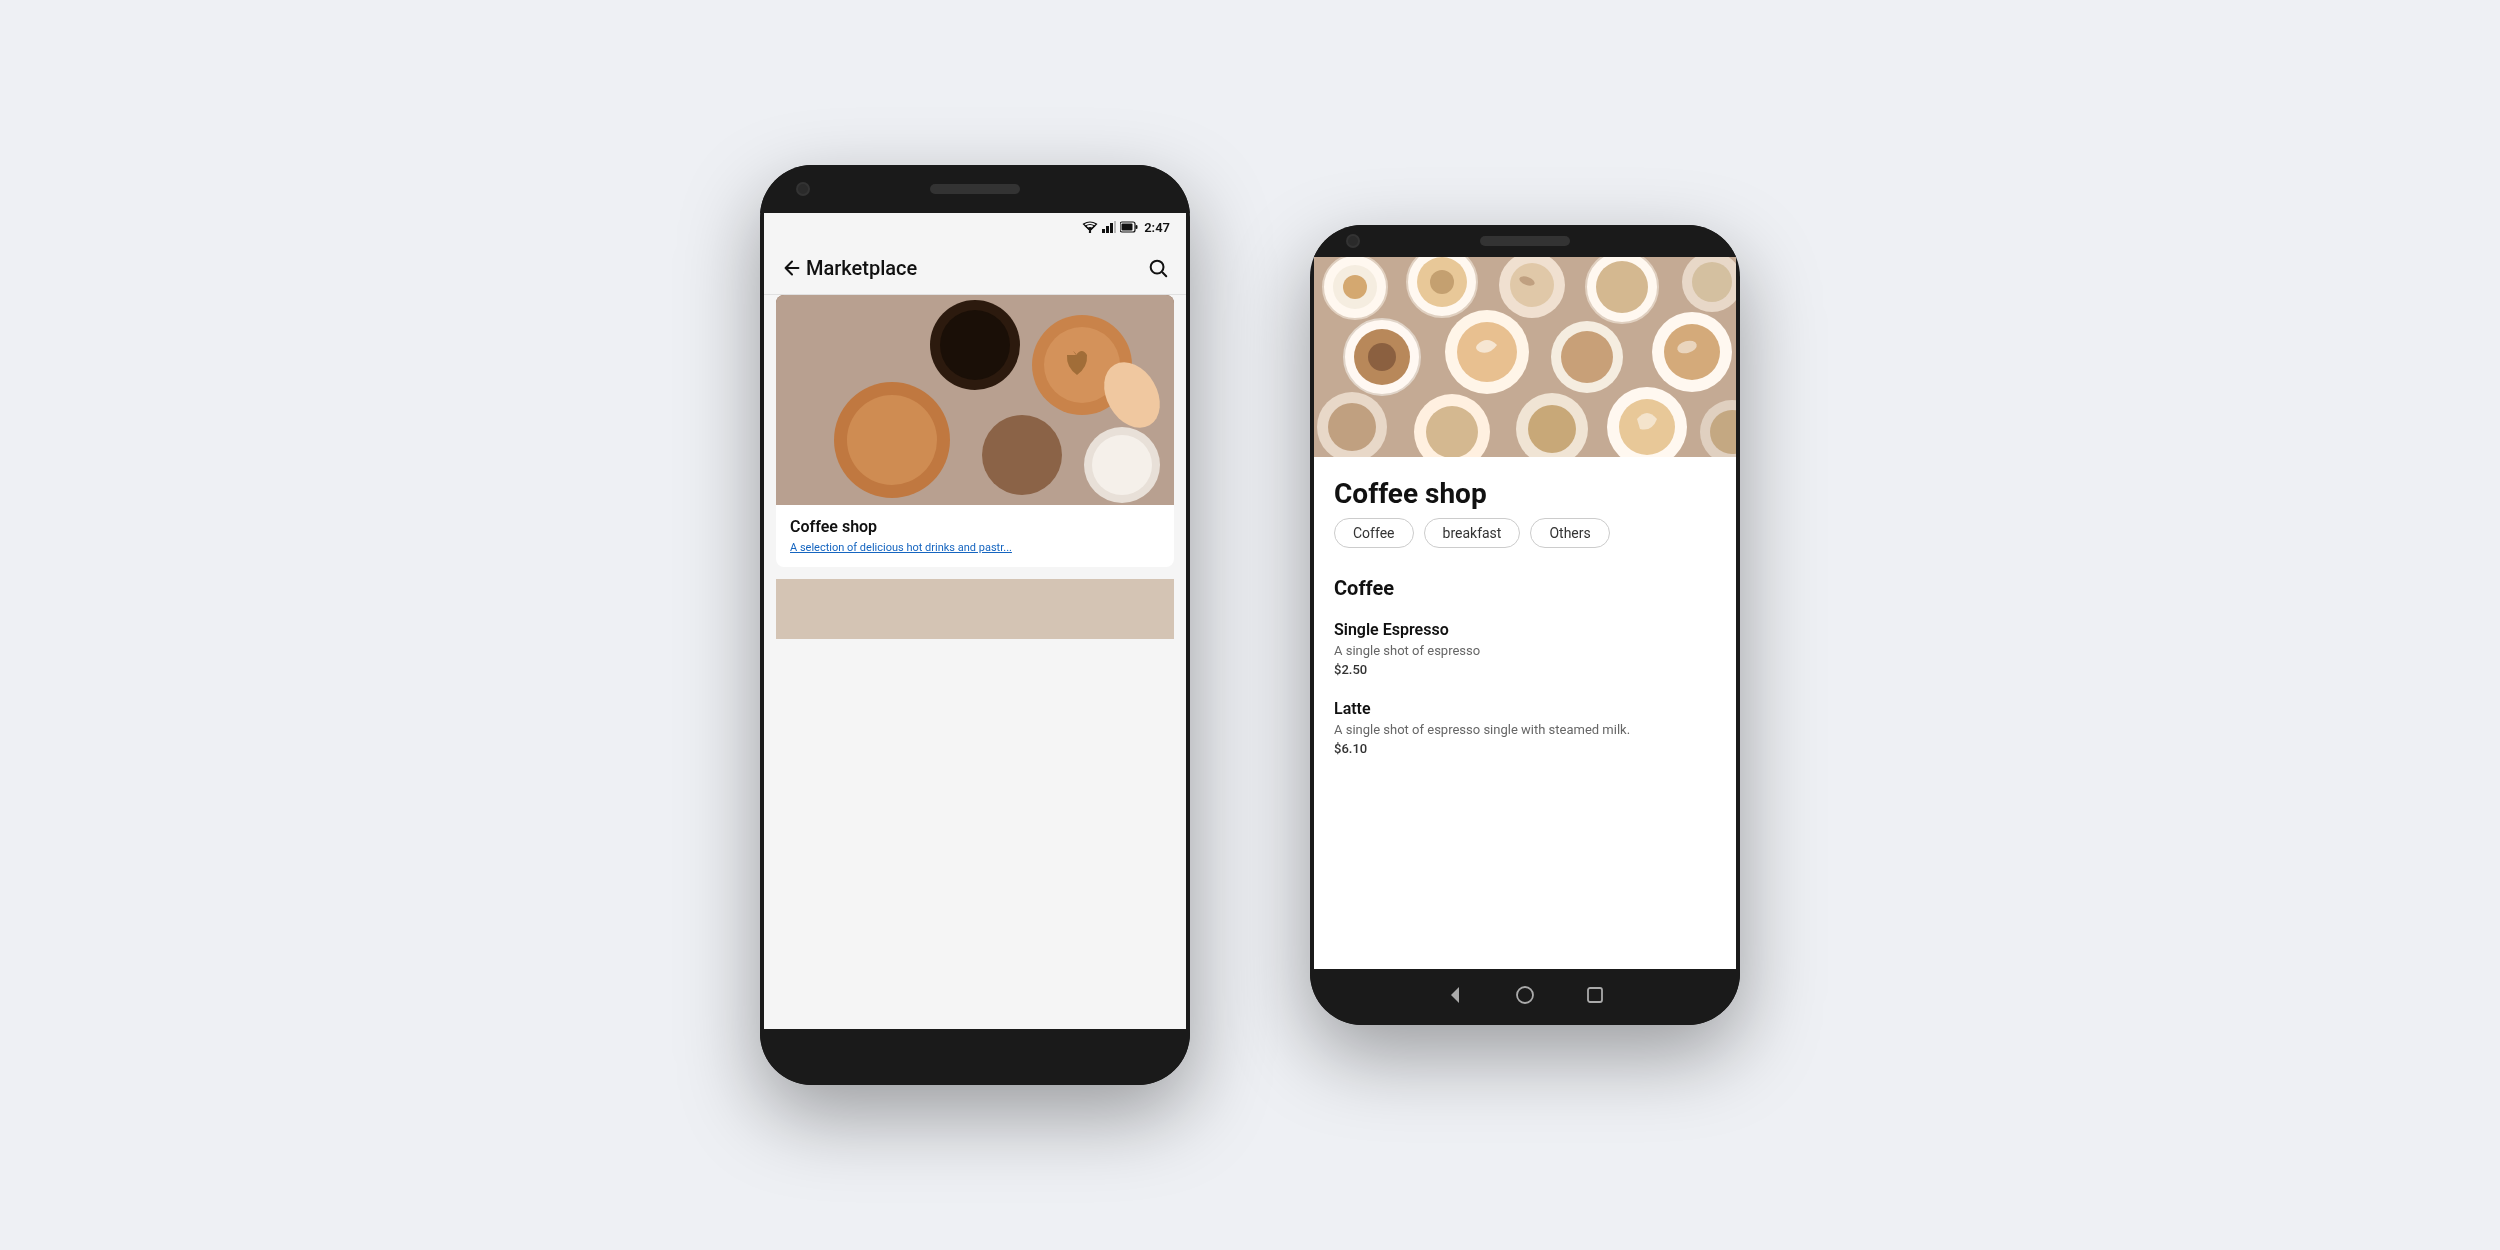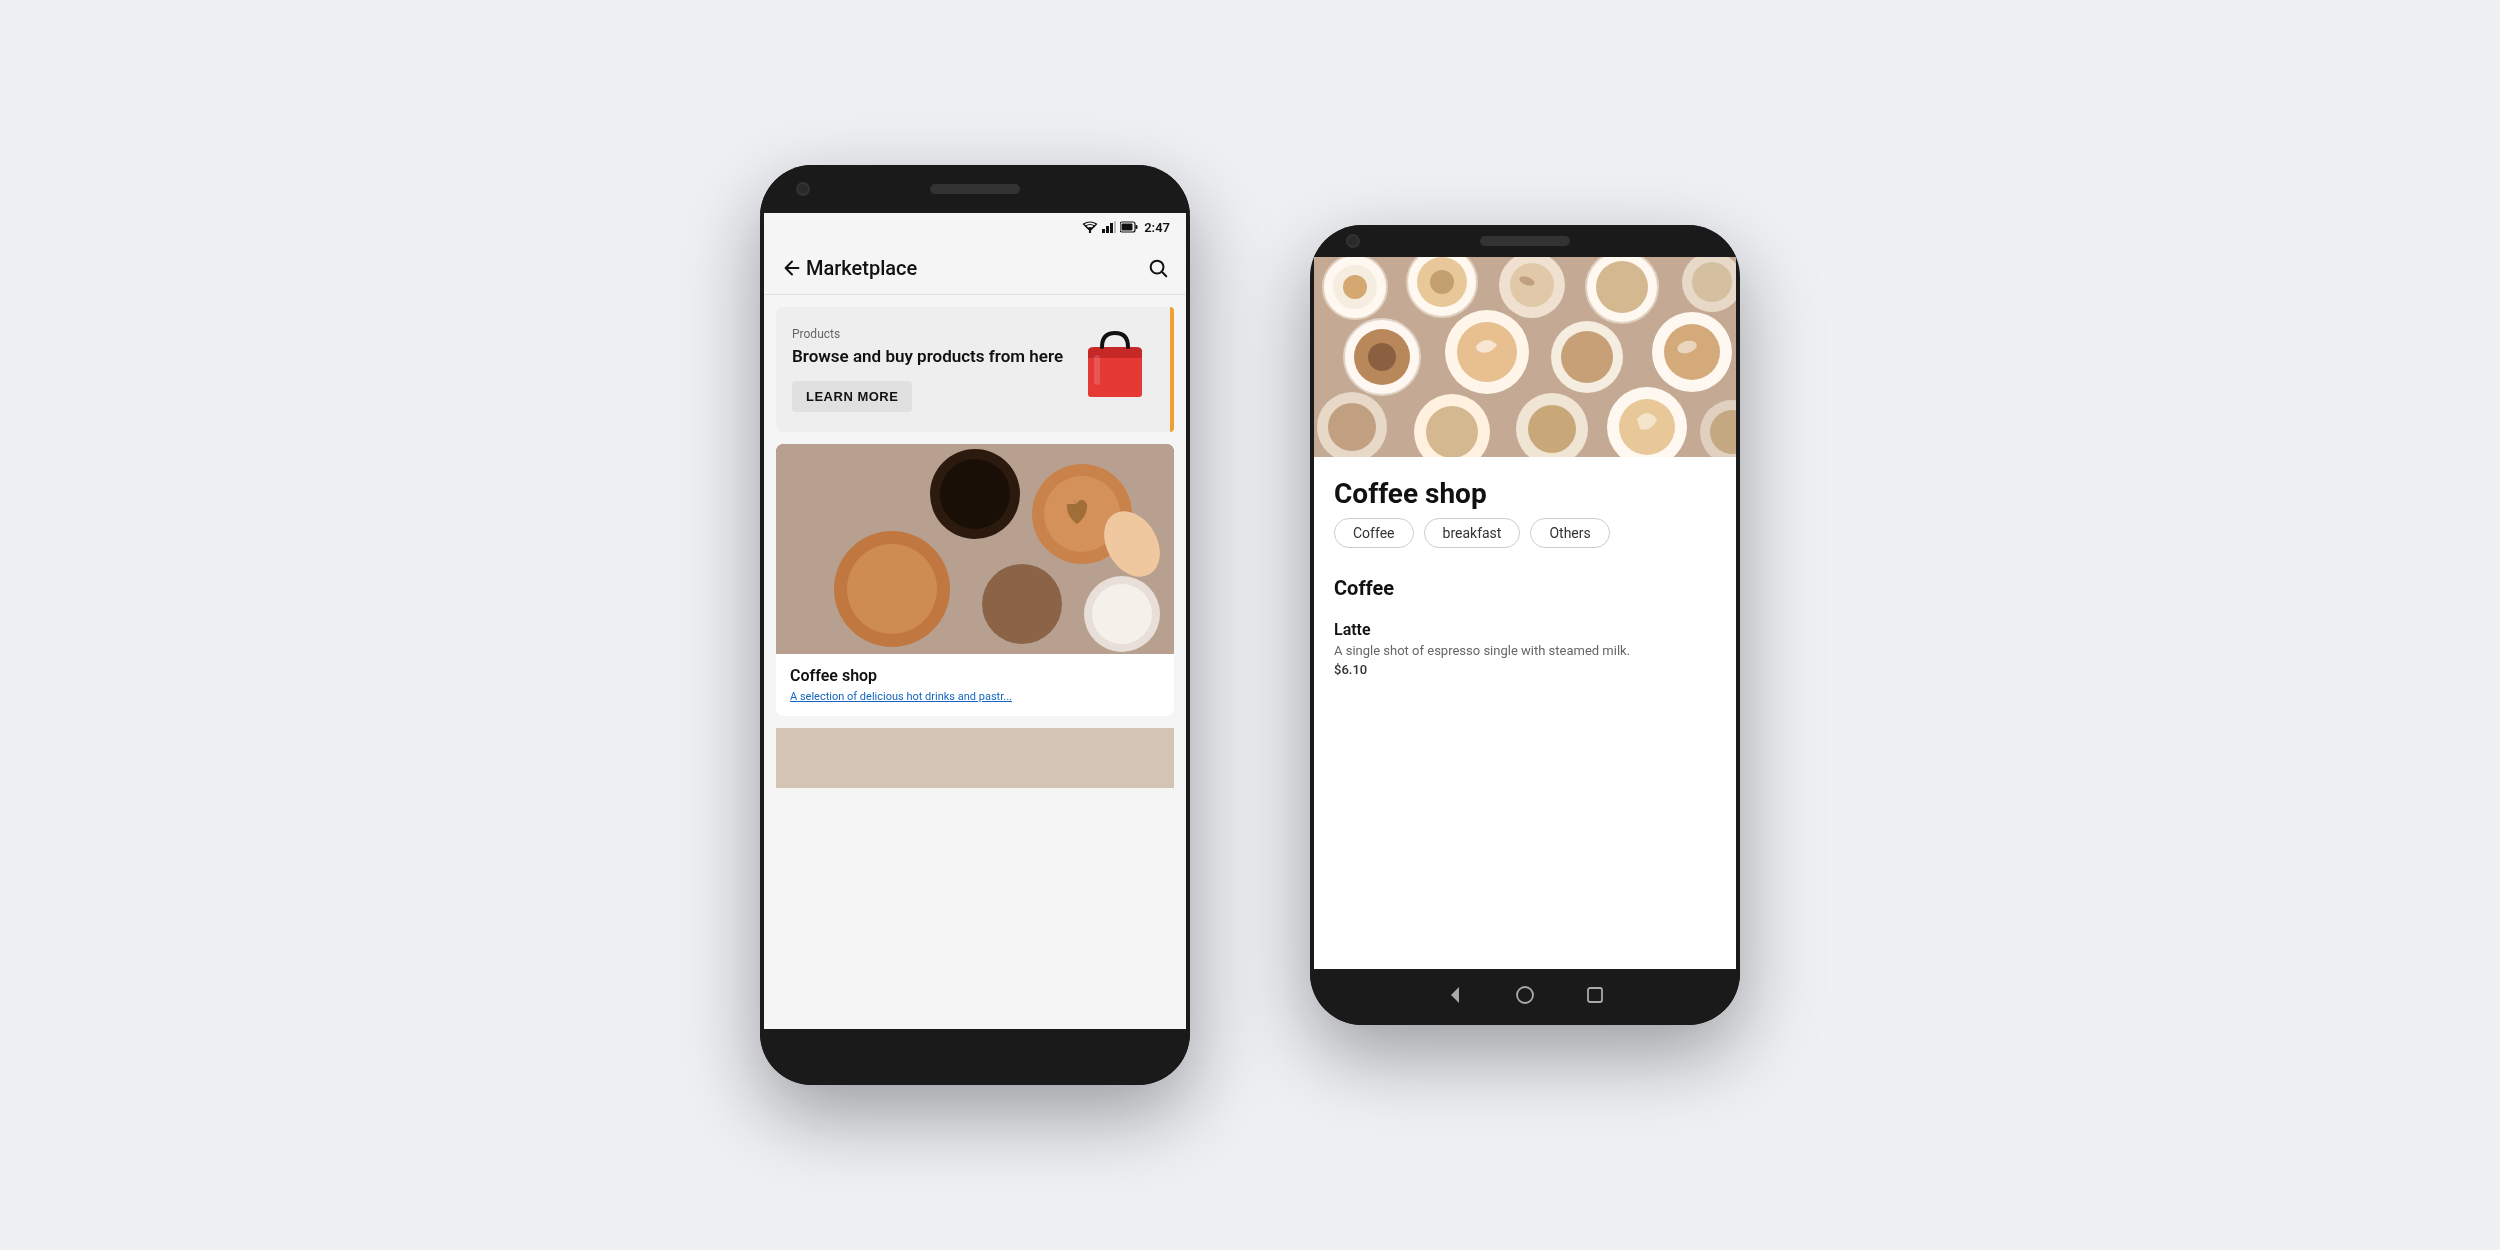--- a/index.html
+++ b/index.html
@@ -402,41 +402,20 @@
         <div class="app-bar-icon">
           <svg width="22" height="22" viewBox="0 0 24 24" fill="none" stroke="#111" stroke-width="2.2" stroke-linecap="round">
             <circle cx="11" cy="11" r="7"></circle>
             <path d="M21 21l-4-4"></path>
           </svg>
         </div>
       </div>
 
       <div class="screen-content">
 
-        <div class="products-banner">
-          <div class="products-banner-left">
-            <div class="products-label">Products</div>
-            <div class="products-title">Browse and buy products from here</div>
-            <button class="learn-more-btn">LEARN MORE</button>
-          </div>
-
-          <div class="shopping-bag-icon">
-            <svg width="70" height="80" viewBox="0 0 70 80">
-
-              <rect x="8" y="28" width="54" height="46" rx="3" fill="#e53935"></rect>
-
-              <path d="M8 35 L8 28 Q8 24 14 24 L56 24 Q62 24 62 28 L62 35 Z" fill="#c62828"></path>
-
-              <path d="M22 24 Q22 10 35 10 Q48 10 48 24" fill="none" stroke="#111" stroke-width="4" stroke-linecap="round"></path>
-
-              <rect x="14" y="32" width="6" height="30" rx="3" fill="rgba(255,255,255,0.15)"></rect>
-            </svg>
-          </div>
-          <div class="banner-accent"></div>
-        </div>
 
         <div class="shop-card">
           <div class="shop-card-image">
             
             <svg width="100%" height="100%" viewBox="0 0 406 210" preserveAspectRatio="xMidYMid slice">
 
               <rect width="406" height="210" fill="#b8a090"></rect>
 
               <circle cx="203" cy="50" r="45" fill="#2c1a0e"></circle>
               <circle cx="203" cy="50" r="35" fill="#1a0f07"></circle>
@@ -547,20 +526,25 @@
           <div class="shop-detail-title">Coffee shop</div>
 
           <div class="category-chips">
             <div class="chip">Coffee</div>
             <div class="chip">breakfast</div>
             <div class="chip">Others</div>
           </div>
 
           <div class="section-title">Coffee</div>
 
+          <div class="menu-item">
+            <div class="menu-item-name">Single Espresso</div>
+            <div class="menu-item-desc">A single shot of espresso</div>
+            <div class="menu-item-price">$2.50</div>
+          </div>
 
           <div class="menu-item">
             <div class="menu-item-name">Latte</div>
             <div class="menu-item-desc">A single shot of espresso single with steamed milk.</div>
             <div class="menu-item-price">$6.10</div>
           </div>
         </div>
 
       </div>
     </div>

